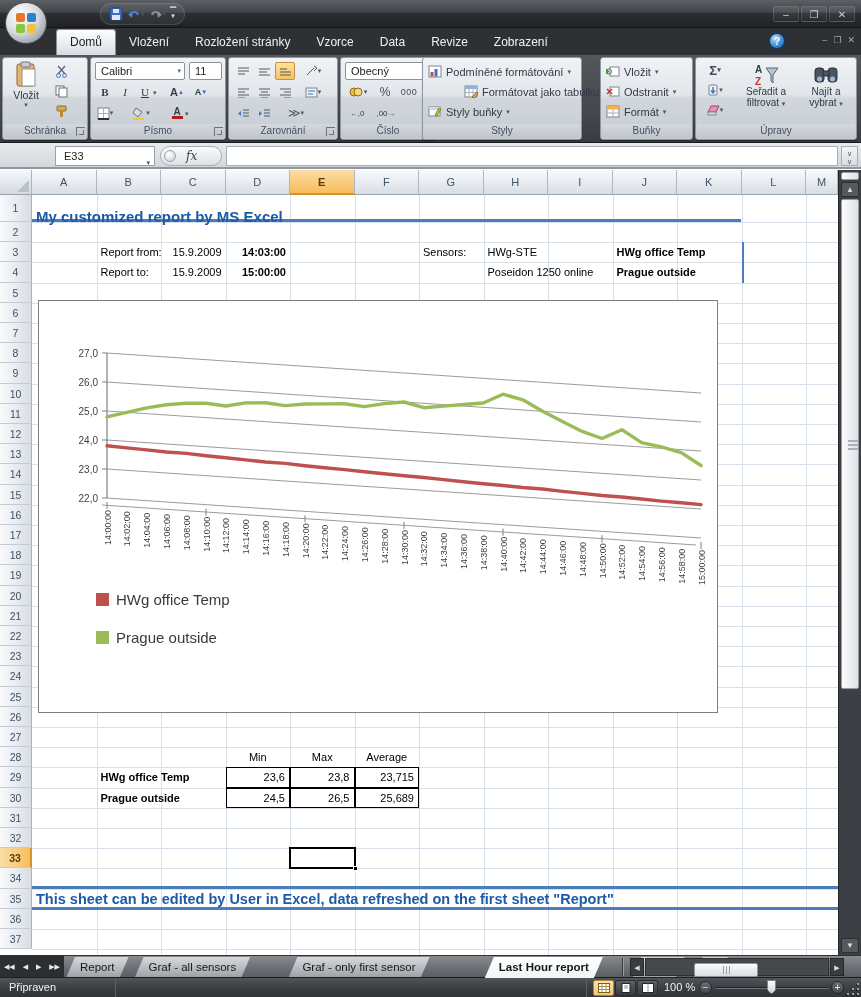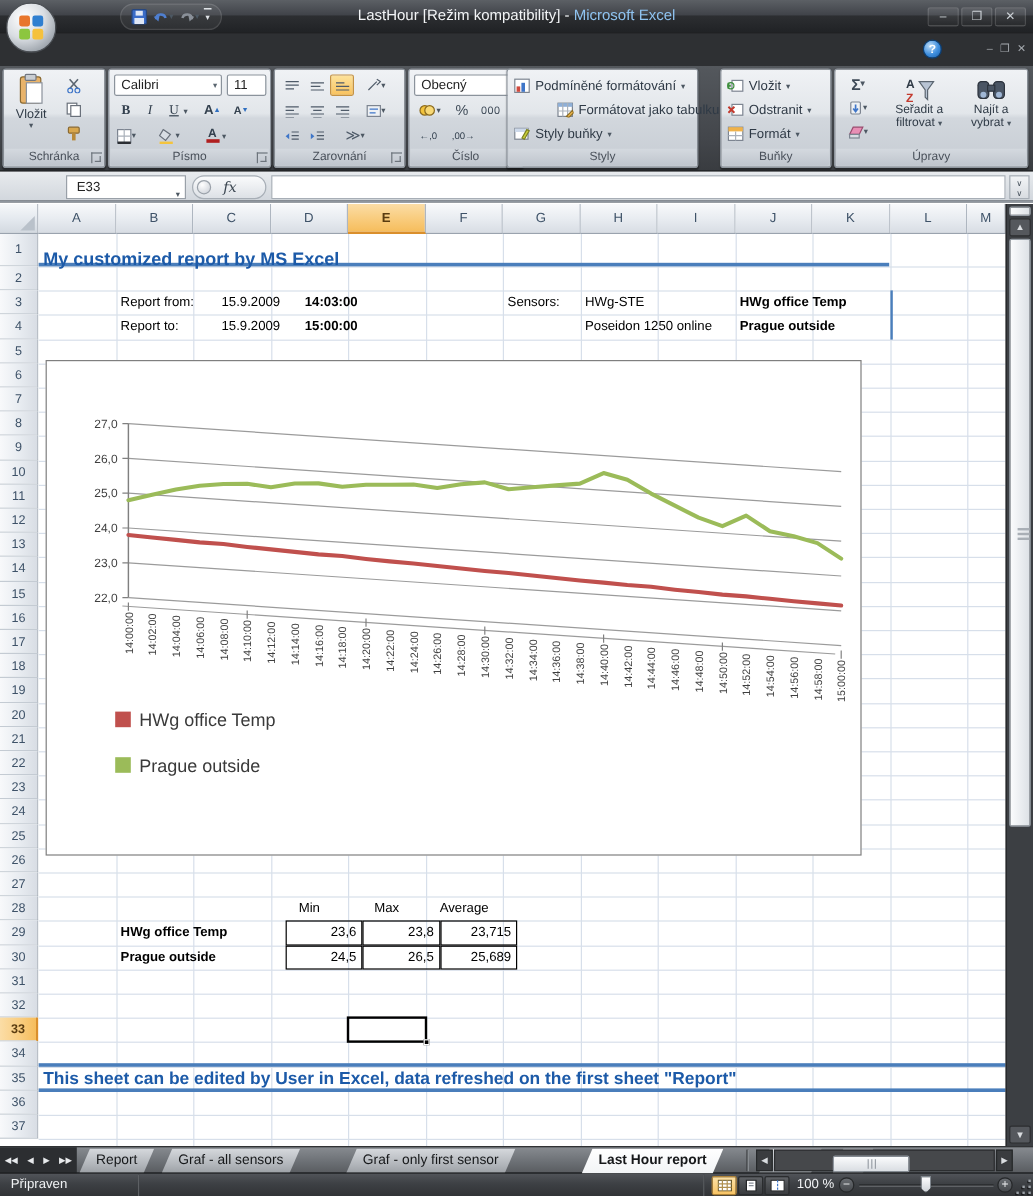--- a/index.html
+++ b/index.html
@@ -103,21 +103,21 @@
     border-bottom:2px solid #da8f2c; color:#5a3c10; font-weight:bold; }
   .rowhead { position:absolute; left:0; width:32px; text-align:center; font-size:10.5px;
     color:#3e5268; background:linear-gradient(90deg,#f8f9fb,#e7ebf0 55%,#d8dde4);
     border-right:1px solid #a9b1bb; border-bottom:1px solid #c4cbd3; }
   .rowhead.sel { background:linear-gradient(90deg,#fbdda6,#f9cd80 55%,#f6bd5c);
     border-right:2px solid #da8f2c; color:#5a3c10; font-weight:bold; }
   #grid { left:32px; top:26px; width:806px; height:760px; background:#fff; overflow:hidden; }
   .gl { position:absolute; background:#d7dfea; }
   .cell { position:absolute; font-size:11px; color:#000; white-space:nowrap; padding:0 4px;
     display:flex; align-items:center; }
-  .cell.right { justify-content:flex-end;margin-left:12px; }
+  .cell.right { justify-content:flex-end; }
   .cell.center { justify-content:center; }
   .cell.bold { font-weight:bold; }
   .cell.title { font-size:15px; font-weight:bold; color:#1c5aa8; overflow:visible; }
   .cell.banner { font-size:14.5px; font-weight:bold; color:#1c5aa8; overflow:visible; }
   .cell.boxed { border:1.5px solid #000;padding-left:41px; }
   .blue-rule { position:absolute; background:#4a7ebb; }
   #sel-cell { position:absolute; border:2px solid #000; background:transparent; }
   #sel-cell .handle { position:absolute; right:-4px; bottom:-4px; width:5px; height:5px;
     background:#000; border:1px solid #fff; }
   #chart-box { position:absolute; left:6px; top:105px; width:680px; height:413px;
@@ -201,39 +201,45 @@
       </span>
       <span class="qat-btn">
         <svg width="14" height="12">
             <path d="M11 8 C11 3 4 3 3 7" stroke="#8a9099" stroke-width="2" fill="none"></path>
             <path d="M13 6 L9 10 L8 5 Z" fill="#8a9099"></path>
           </svg>
           <span class="arr">▾</span>
       </span>
       <span class="qat-btn" style="flex-direction:column; line-height:4px; font-size:8px;">▔<span style="font-size:7px;">▾</span></span>
     </div>
-    <div id="title-text" class="abs">
-      <span>LastHour  [Režim kompatibility] - </span><span class="app">Microsoft Excel</span>
-    </div>
     <div id="winbtns" class="abs">
       <span class="winbtn">–</span>
       <span class="winbtn">❐</span>
       <span class="winbtn">✕</span>
     </div>
   </div>
   <div id="office-ball" class="abs">
     <span class="logo-grid">
       <i style="background:#e8762c"></i>
         <i style="background:#2f7fd0"></i>
         <i style="background:#8cc63f"></i>
         <i style="background:#f5c13d"></i>
     </span>
   </div>
 
   <div id="tabrow" class="abs">
+    <div id="ribbon-tabs">
+        <div class="rtab active">Domů</div>
+        <div class="rtab">Vložení</div>
+        <div class="rtab">Rozložení stránky</div>
+        <div class="rtab">Vzorce</div>
+        <div class="rtab">Data</div>
+        <div class="rtab">Revize</div>
+        <div class="rtab">Zobrazení</div>
+      </div>
     <div id="help-btn" class="abs">?</div>
     <div id="miniwin" class="abs">
       <span>–</span>
       <span>❐</span>
       <span>✕</span>
     </div>
   </div>
 
   <div id="ribbon" class="abs">
 

